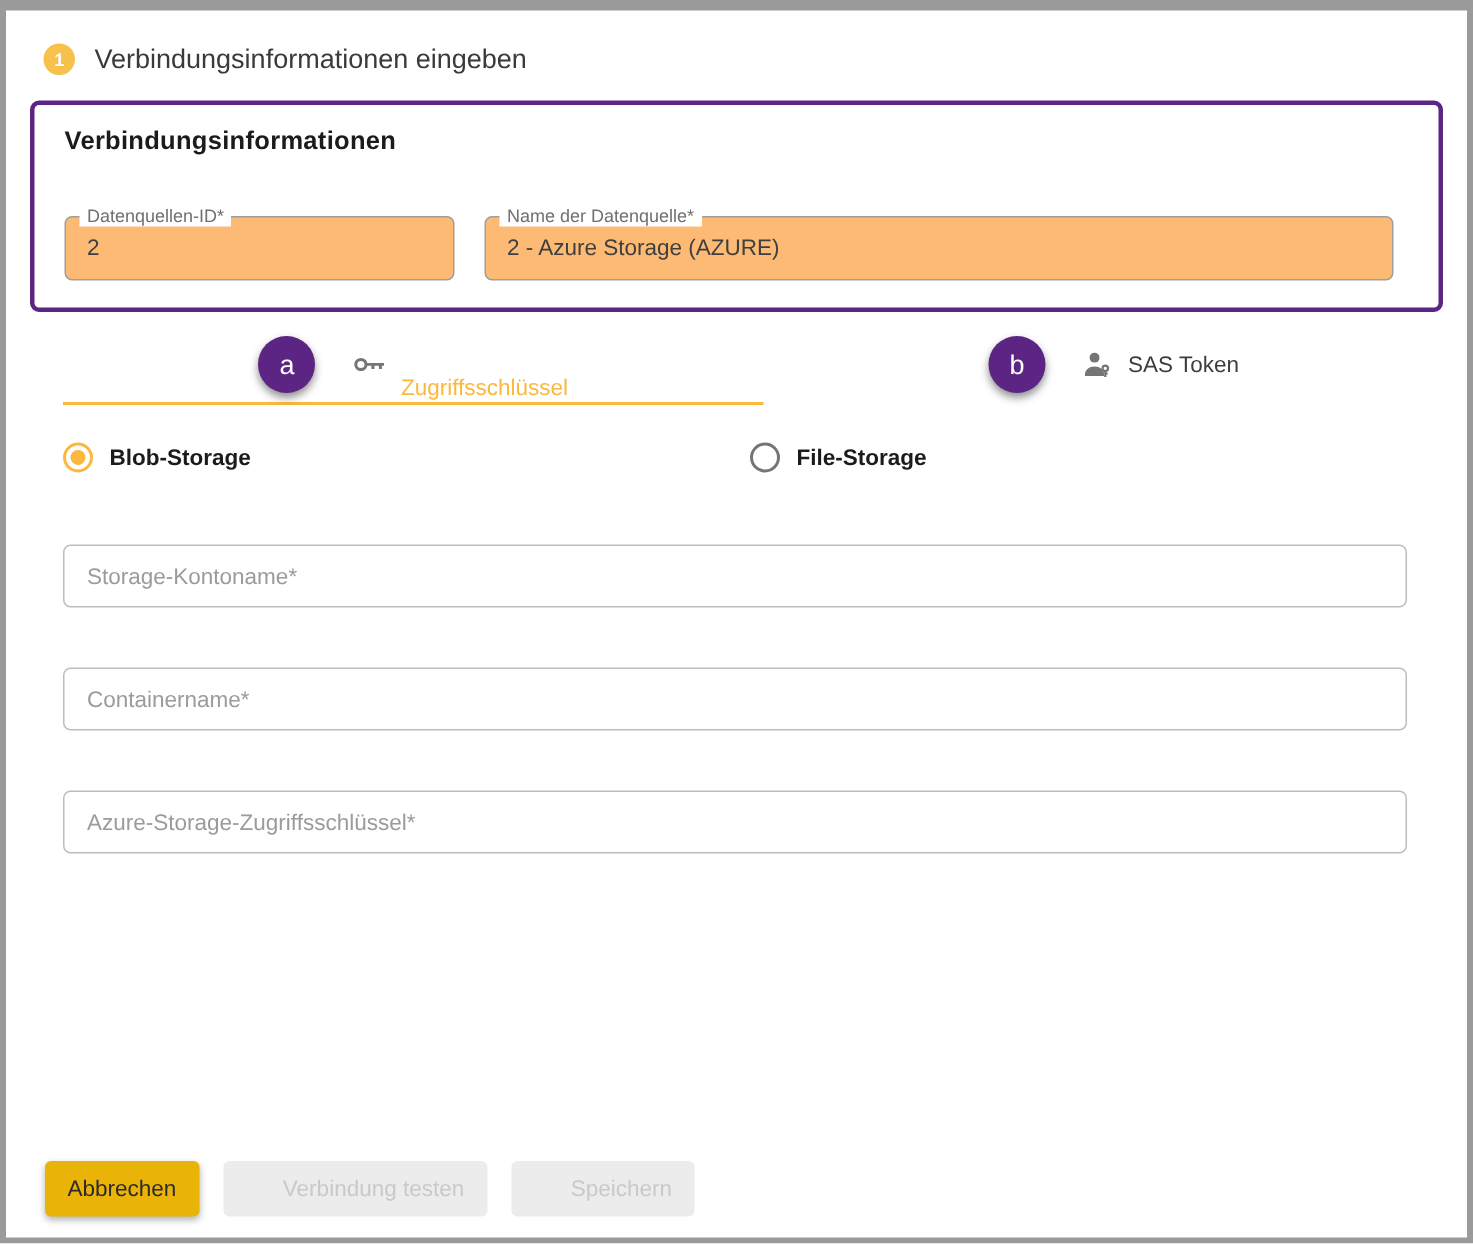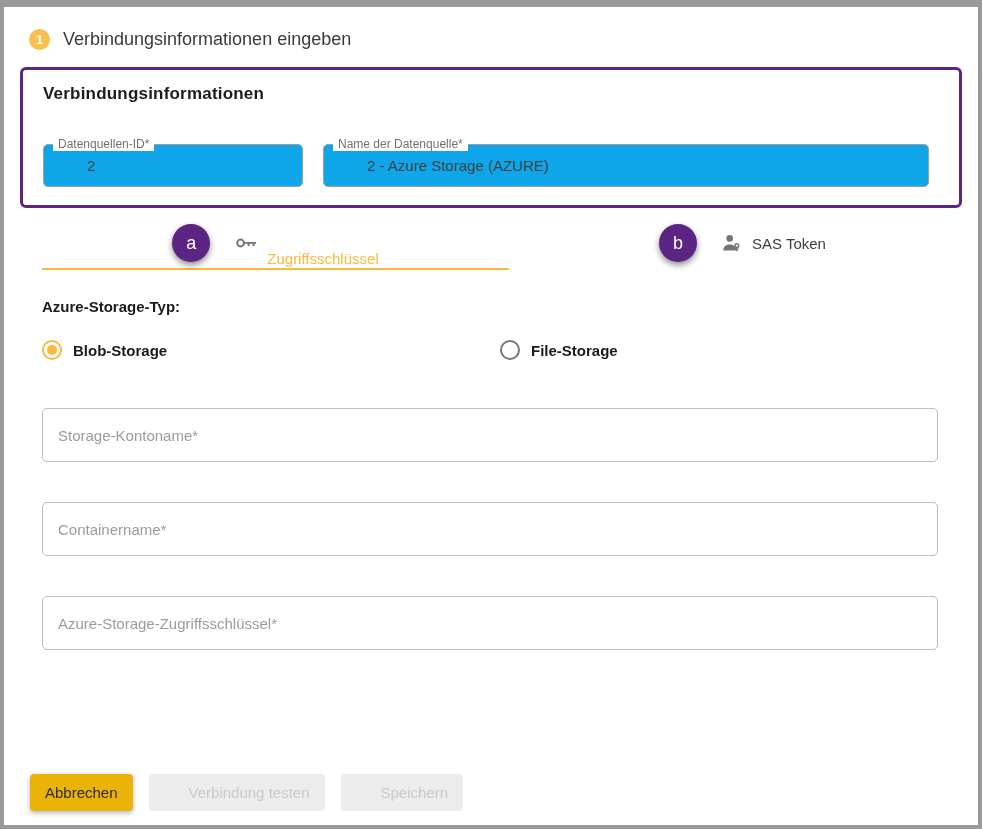--- a/index.html
+++ b/index.html
@@ -33,22 +33,21 @@
     margin:17px 16px 0 16px;
     border:3px solid var(--purple);border-radius:6px;
     padding:14px 30px 18px 20px;
     background:#fff;
   }
   .card-title{font-size:17px;font-weight:bold;color:var(--text-dark);letter-spacing:.2px;}
   .fields-row{display:flex;gap:20px;margin-top:40px;}
   .outlined-field{
     position:relative;height:43px;
     border:1px solid var(--border-grey);border-radius:5px;
-    background:#0ea5e9;
-    padding-left:29px;
+    background:#fdba74;
   }
   .outlined-field .float-label{
     position:absolute;top:-8px;left:9px;
     background:#fff;padding:0 5px;
     font-size:12px;color:#707070;white-space:nowrap;
   }
   .outlined-field input{
     width:100%;height:100%;border:none;outline:none;background:transparent;
     padding:0 14px;font-size:15px;color:#3f3f3f;
     font-family:"Liberation Sans","DejaVu Sans",sans-serif;
@@ -81,21 +80,21 @@
     width:20px;height:20px;border-radius:50%;
     border:2px solid var(--icon-grey);position:relative;flex:none;background:#fff;
   }
   .radio-option.selected .radio-circle{border-color:var(--amber);}
   .radio-option.selected .radio-circle::after{
     content:"";position:absolute;inset:3px;border-radius:50%;background:var(--amber);
   }
   .radio-label{font-size:15px;font-weight:600;color:var(--text-dark);}
   
   .text-input{
-    display:block;margin:0 0 0 38px;width:896px;height:54px;
+    display:block;margin:0 0 0 38px;width:896px;height:42px;
     border:1px solid #bdbdbd;border-radius:5px;
     padding:0 15px;font-size:15px;color:#3f3f3f;outline:none;
     font-family:"Liberation Sans","DejaVu Sans",sans-serif;
   }
   .text-input::placeholder{color:#9b9b9b;opacity:1;}
   .ti-1{margin-top:48px;}
   .ti-2{margin-top:40px;}
   .ti-3{margin-top:40px;}
   
   .button-row{position:absolute;left:26px;bottom:14px;display:flex;gap:16px;align-items:center;}
@@ -149,21 +148,20 @@
           <circle cx="9.5" cy="7" r="3.6" fill="#757575"></circle>
           <path d="M2.5 19.5c0-3.7 3.1-6 7-6s7 2.3 7 6v.8h-14z" fill="#757575"></path>
           <circle cx="17.3" cy="14.8" r="2" fill="none" stroke="#757575" stroke-width="1.6"></circle>
           <path d="M17.3 16.8 V21 M17.3 18.6 H19" stroke="#757575" stroke-width="1.6" fill="none"></path>
         </svg>
       </span>
       <span class="tab-label">SAS Token</span>
     </div>
   </div>
 
-  <div class="storage-type-label">Azure-Storage-Typ:</div>
   <div class="radio-row">
     <div class="radio-option selected first">
       <span class="radio-circle"></span>
       <span class="radio-label">Blob-Storage</span>
     </div>
     <div class="radio-option">
       <span class="radio-circle"></span>
       <span class="radio-label">File-Storage</span>
     </div>
   </div>

